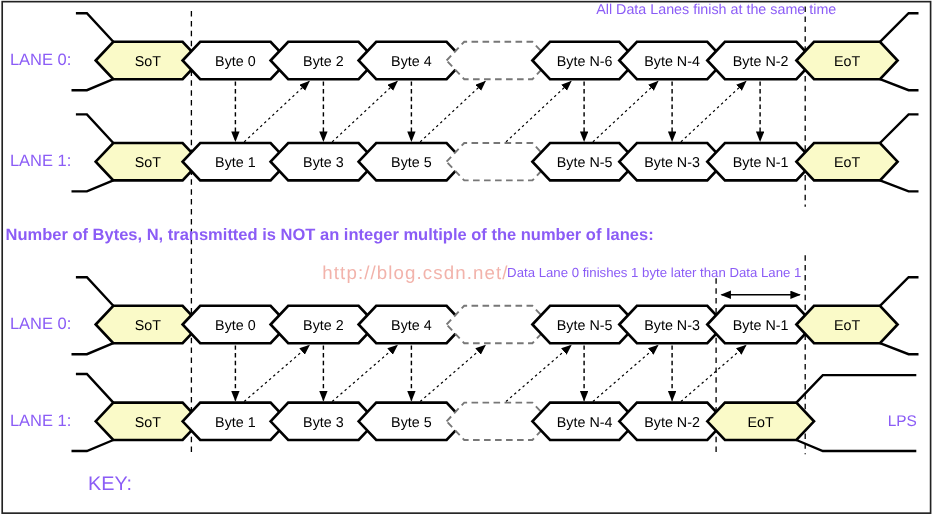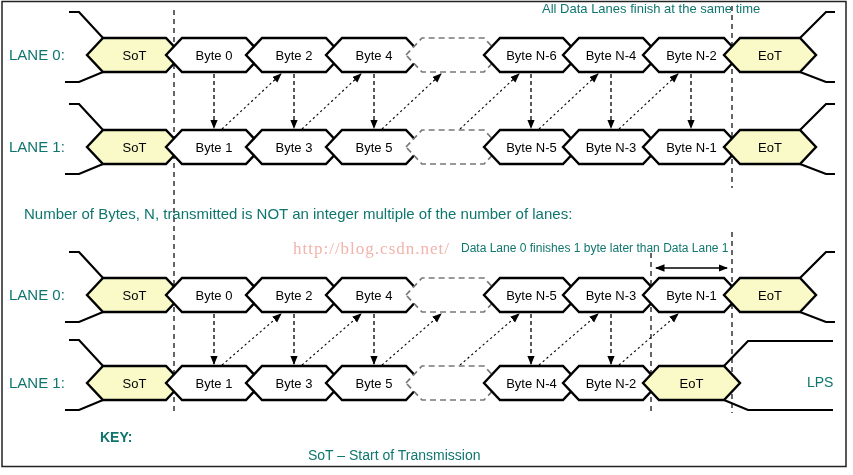--- a/index.html
+++ b/index.html
@@ -1,29 +1,29 @@
 <!DOCTYPE html>
 <html><head>
 <meta charset="utf-8">
 <style>
   html,body{margin:0;padding:0;background:#ffffff;}
   .stage{position:relative;width:853px;height:475px;background:#ffffff;
          font-family:"Liberation Sans",sans-serif;overflow:hidden;}
   svg{position:absolute;left:0;top:0;}
-  .txt{position:absolute;white-space:nowrap;color:#0f766e;line-height:1.15;}
+  .txt{position:absolute;white-space:nowrap;color:#8b5cf6;line-height:1.15;}
   .top-note{left:542px;top:2px;font-size:13px;}
-  .mid-heading{left:24px;top:205px;font-size:15px;font-weight:normal;}
+  .mid-heading{left:5px;top:205px;font-size:15px;font-weight:bold;}
   .bottom-note{left:461px;top:242px;font-size:12px;text-align:right;}
   .watermark{left:293px;top:239px;font-size:17px;letter-spacing:1px;
-             font-family:Liberation Serif, serif;color:#f2b3ab;}
+             font-family:Liberation Sans, sans-serif;color:#f2b3ab;}
   .lane-label{font-size:15px;font-weight:normal;left:9px;}
   .lane-label.l1{top:46px;} .lane-label.l2{top:138px;}
   .lane-label.l3{top:286px;} .lane-label.l4{top:374px;}
   .lps-label{left:807px;top:374px;font-size:14px;}
-  .key-title{left:80px;top:429px;font-size:14px;font-weight:bold;margin-left:20px;}
+  .key-title{left:80px;top:429px;font-size:18px;font-weight:normal;}
   .key-item{top:447px;font-size:14px;}
   .key-item.k0{left:80px;} .key-item.k1{left:308px;} .key-item.k2{left:612px;}
 </style>
 </head>
 <body>
 
 <div class="stage">
 
   <svg id="diagram-svg" width="853" height="475" viewBox="0 0 853 475">
       <defs>
@@ -150,14 +150,13 @@
   <div class="txt bottom-note">Data Lane 0 finishes 1 byte later than Data Lane 1</div>
 
   <div class="txt lane-label l1">LANE 0:</div>
   <div class="txt lane-label l2">LANE 1:</div>
   <div class="txt lane-label l3">LANE 0:</div>
   <div class="txt lane-label l4">LANE 1:</div>
 
   <div class="txt lps-label">LPS</div>
 
   <div class="txt key-title">KEY:</div>
-  <div class="txt key-item k1">SoT – Start of Transmission</div>
 </div>
 
 </body></html>

